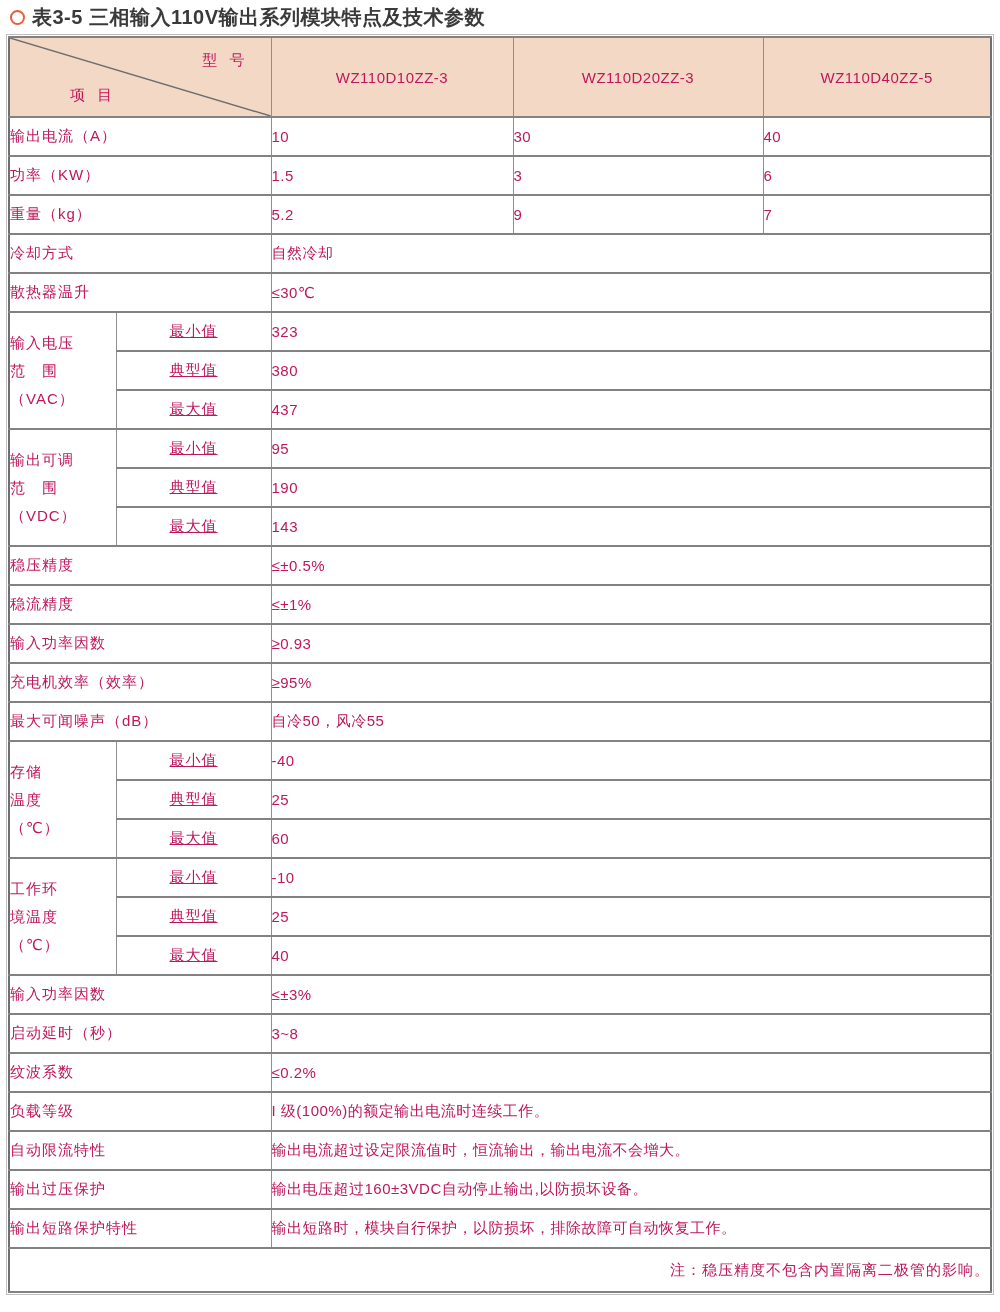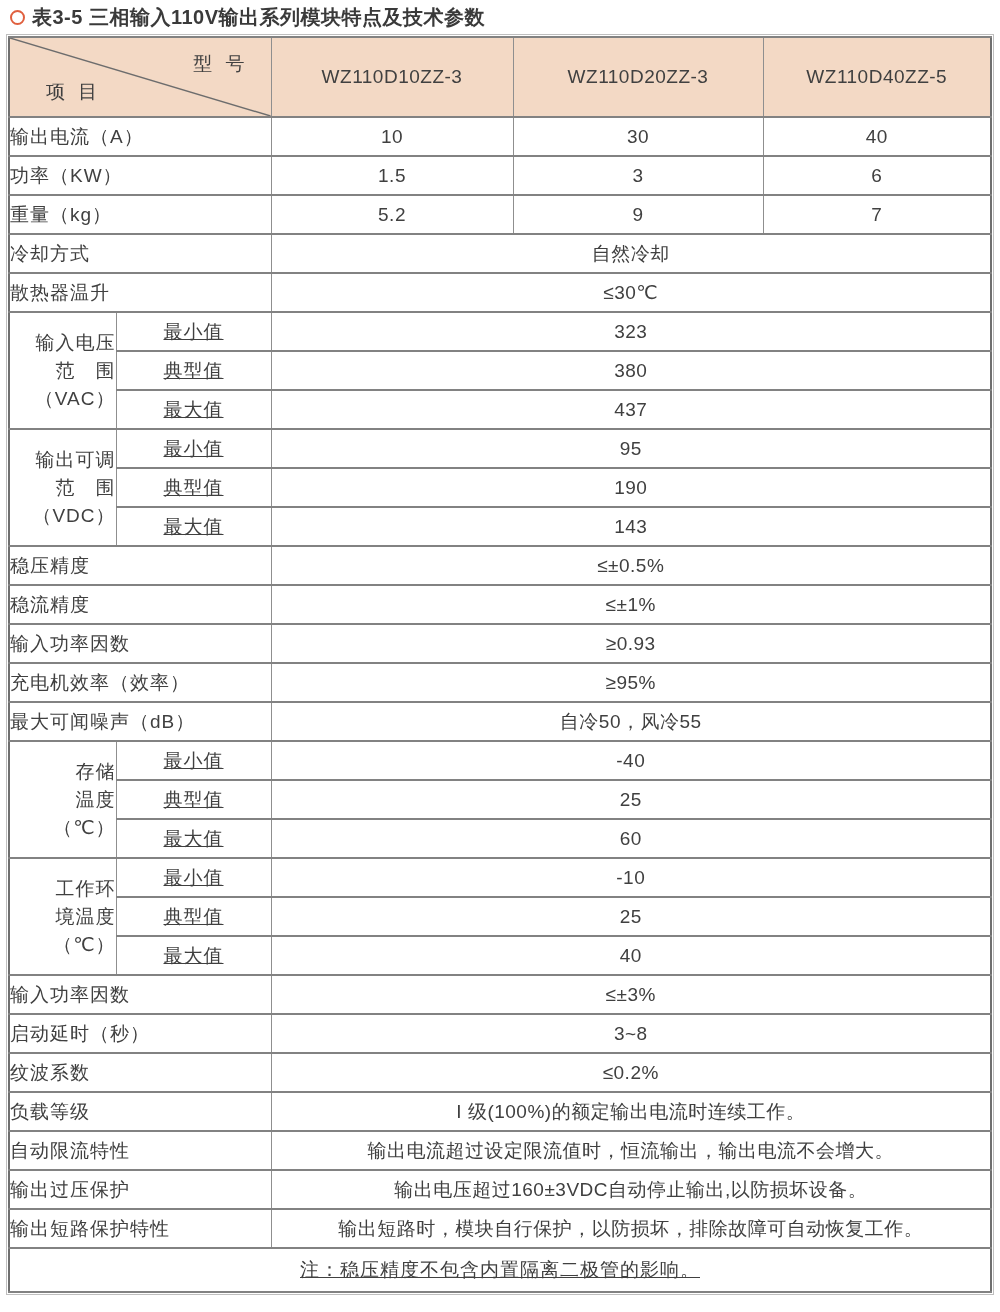--- a/index.html
+++ b/index.html
@@ -37,22 +37,22 @@
     letter-spacing: 0.5px;
     color: #3a3a3a;
   }
   table.spec {
     border-collapse: collapse;
     width: 982px;
     table-layout: fixed;
     border: 2px solid #6f6f6f;
     outline: 1px solid #bfbfbf;
     outline-offset: 1px;
-    font-size: 19px;
-    color: #404040;
+    font-size: 15px;
+    color: #be185d;
   }
   table.spec td {
     border-left: 1px solid #8f8f8f;
     border-right: 1px solid #8f8f8f;
     border-top: 2px solid #828282;
     border-bottom: 2px solid #828282;
     padding: 0;
     overflow: hidden;
   }
   td.hcell {
@@ -73,56 +73,55 @@
     width: 100%; height: 100%;
     display: block;
   }
   .diag-top {
     position: absolute;
     top: 13px; right: 22px;
     letter-spacing: 4px;
   }
   .diag-bottom {
     position: absolute;
-    bottom: 11px; left: 36px;
+    bottom: 11px; left: 60px;
     letter-spacing: 4px;
   }
   td.lab {
     height: 37px;
     text-align: left;
     vertical-align: middle;
     padding-left: 38px;
     letter-spacing: 1px;
   }
   td.sub {
     height: 37px;
     text-align: center;
     vertical-align: middle;
     letter-spacing: 1px;
     text-decoration: underline;
   }
   td.val {
     height: 37px;
-    text-align: center;
+    text-align: left;
     vertical-align: middle;
     letter-spacing: 0.5px;
   }
   td.grp {
-    text-align: right;
+    text-align: left;
     vertical-align: middle;
     line-height: 28px;
     letter-spacing: 1px;
   }
   td.note-cell {
     height: 42px;
-    text-align: center;
+    text-align: right;
     vertical-align: middle;
     padding-left: 20px;
     letter-spacing: 1px;
-    text-decoration: underline;
   }
 </style>
 </head>
 <body>
 
 <div class="page">
 
   <div class="title-row">
     <span class="bullet"></span>
     <span class="title-text">表3-5 三相输入110V输出系列模块特点及技术参数</span>

